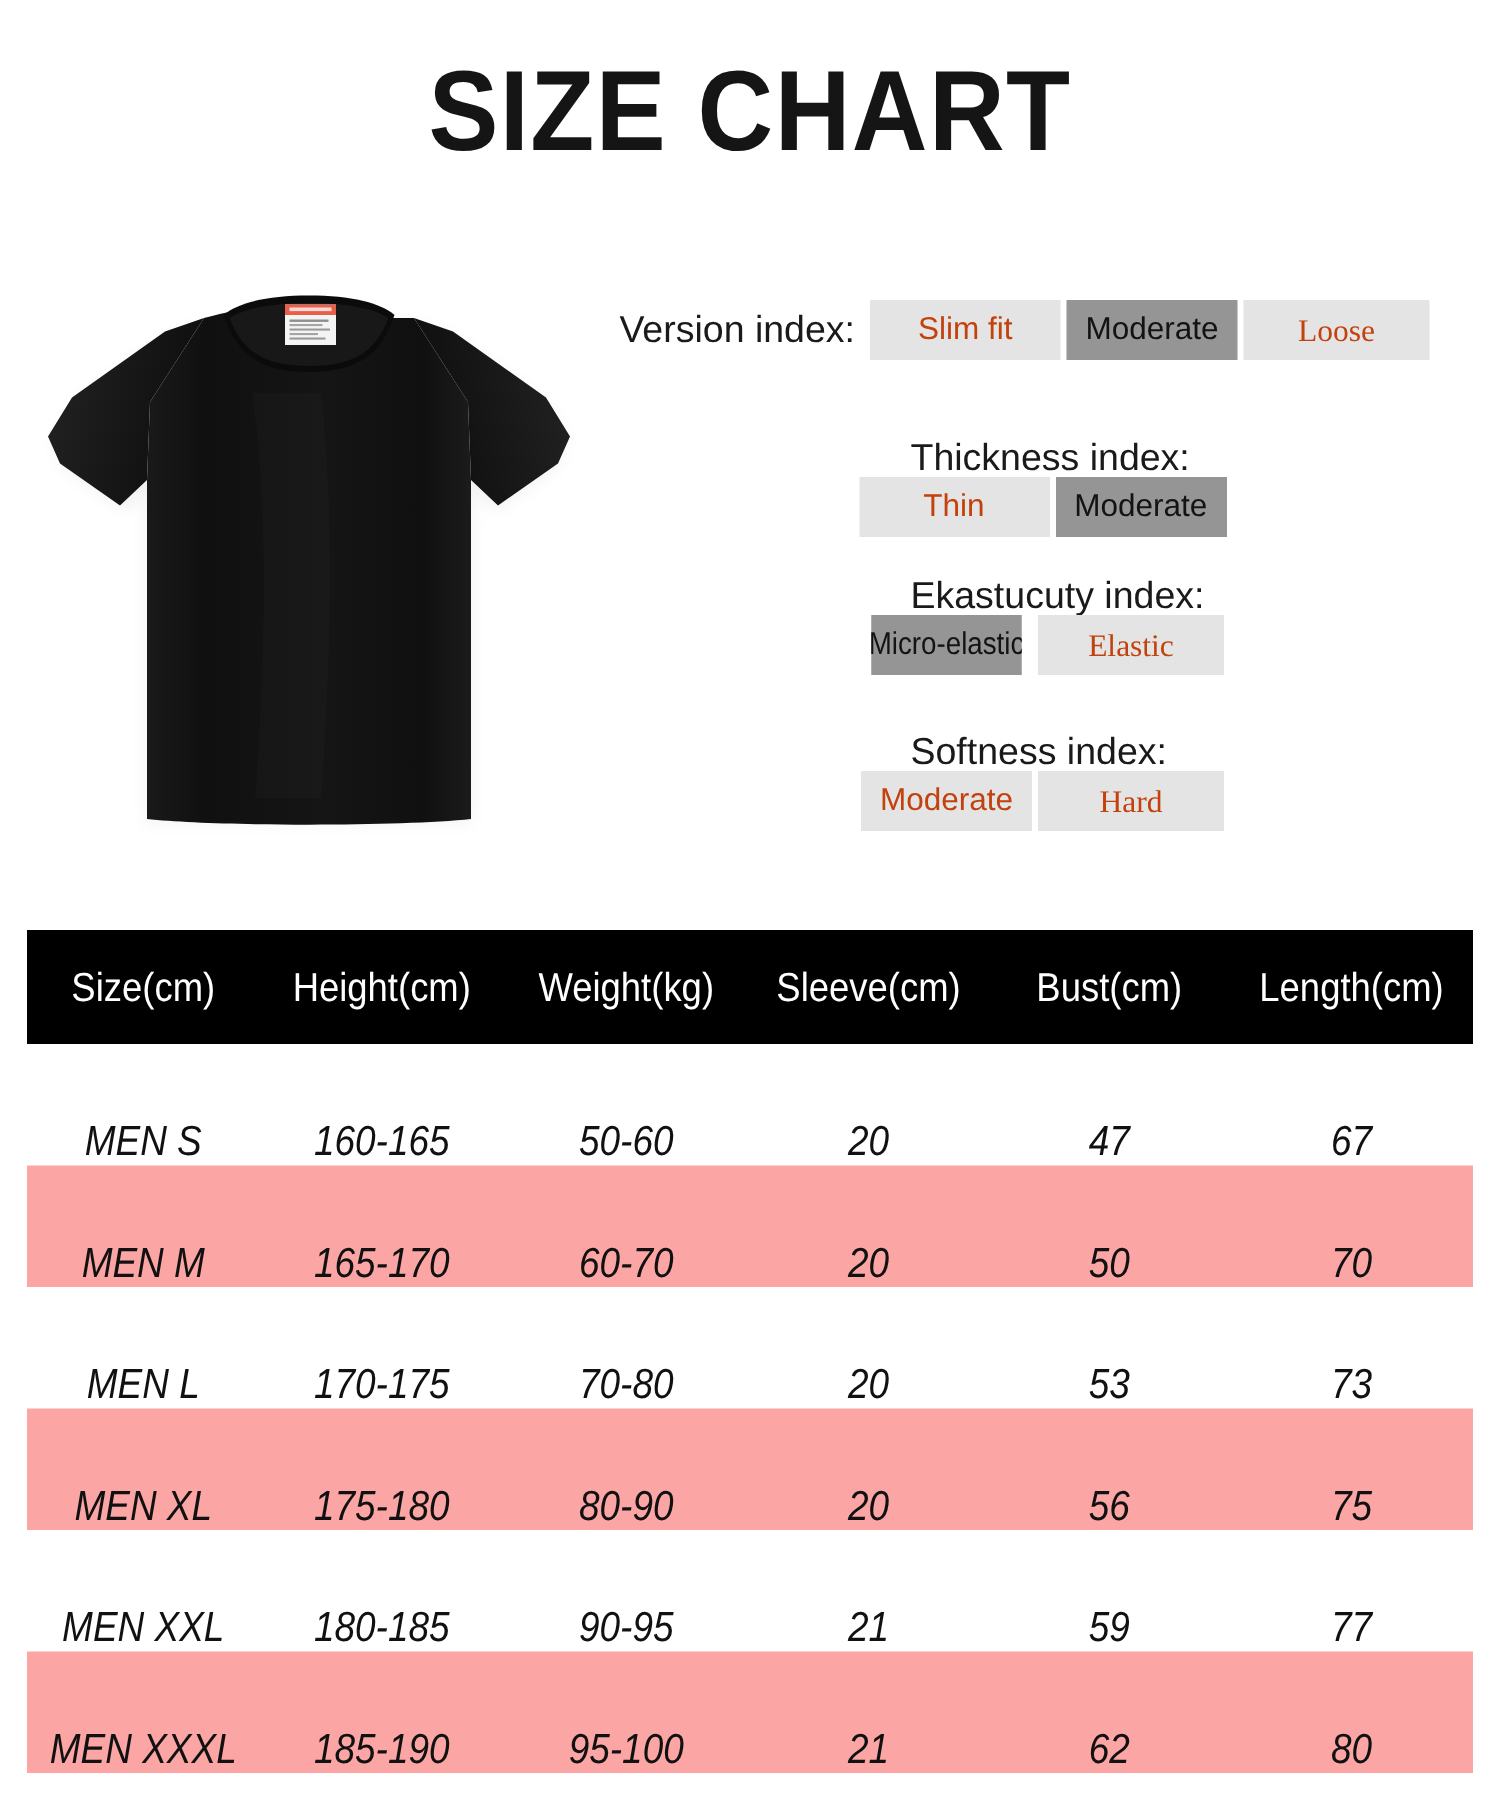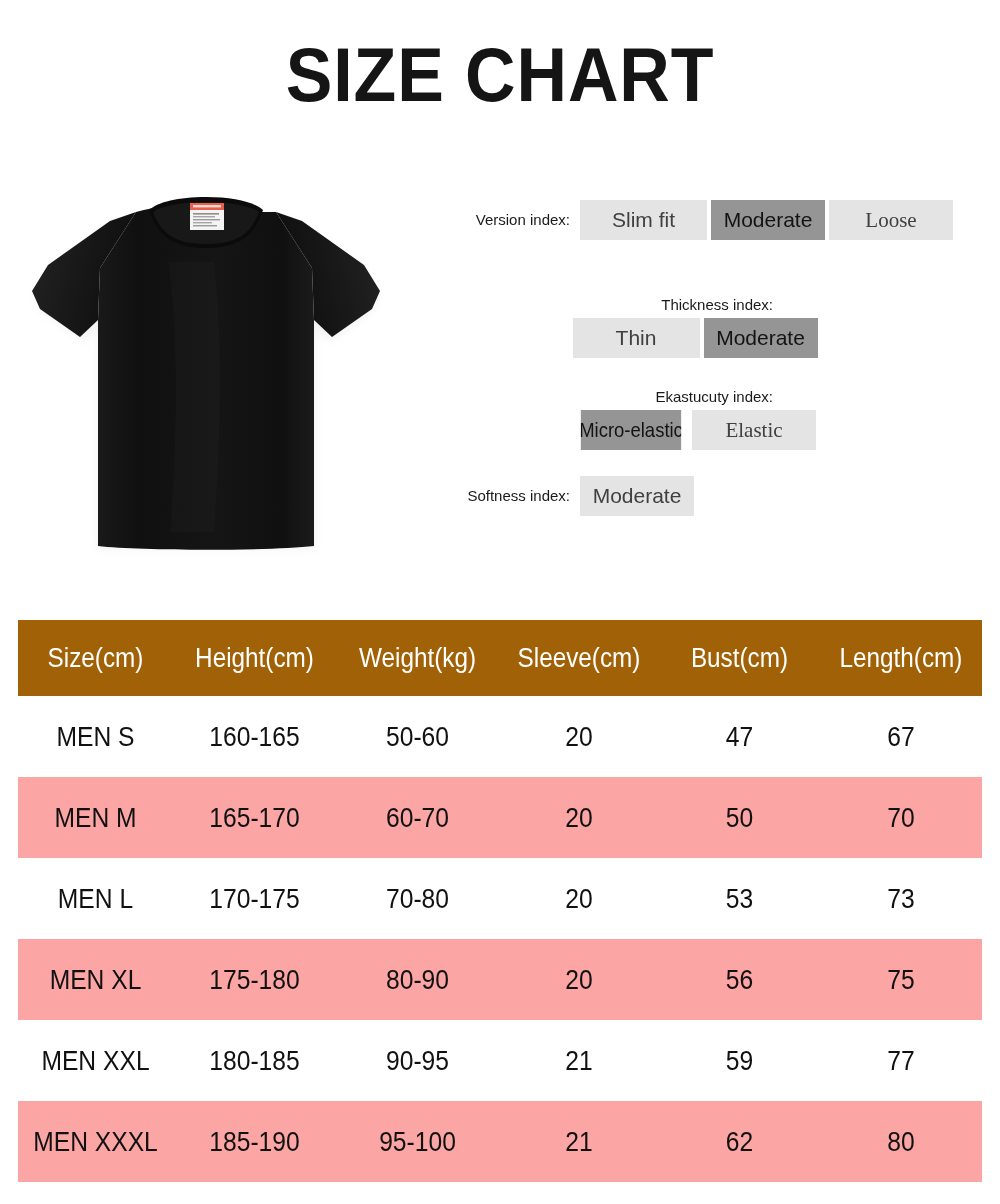--- a/index.html
+++ b/index.html
@@ -58,46 +58,46 @@
     position: absolute;
     left: 0;
     width: 578px;
     height: 40px;
     display: flex;
     align-items: center;
   }
   .index-row.r0 { top: 4px; }
   .index-row.r1 { top: 96px; flex-direction: column; }
   .index-row.r2 { top: 188px; flex-direction: column; }
-  .index-row.r3 { top: 280px; }
+  .index-row.r3 { top: 292px; flex-direction: column; }
 
   .index-label {
     width: 172px;
     text-align: right;
     padding-right: 6px;
     box-sizing: border-box;
-    font-size: 15px;
+    font-size: 25px;
     line-height: 26px;
     color: #1a1a1a;
     white-space: nowrap;
     font-family: "Liberation Sans", sans-serif;
   }
   .index-options {
     display: flex;
     gap: 4px;
     margin-left: 4px;
   }
   .opt {
     height: 40px;
     display: flex;
     align-items: center;
     justify-content: center;
     font-size: 21px;
     line-height: 24px;
-    color: #404040;
+    color: #c2410c;
     background: #e4e4e4;
     box-sizing: border-box;
     padding: 0 4px;
     white-space: nowrap;
     overflow: hidden;
   }
   .opt.w0 { width: 127px; }
   .opt.w1 { width: 114px; }
   .opt.w2 { width: 124px; font-family: Liberation Serif, serif; }
   .opt.active { background: #959595; color: #131313; }
@@ -109,36 +109,37 @@
     left: 18px;
     top: 620px;
     width: 964px;
   }
   .tbl-row {
     display: flex;
     width: 964px;
     box-sizing: border-box;
   }
   .tbl-head {
-    background: #a16207;
+    background: #000000;
     height: 76px;
     align-items: center;
   }
   .tbl-head .cell {
     color: #ffffff;
     font-size: 27px;
     line-height: 30px;
     font-weight: normal;
     transform: scaleX(0.90);
     transform-origin: 50% 50%;
   }
   .tbl-body-row {
     height: 81px;
-    align-items: center;
+    align-items: flex-end;
     background: #ffffff;
+    font-style: italic;
   }
   .tbl-body-row.alt { background: #fca5a5; }
   .cell {
     display: flex;
     align-items: center;
     justify-content: center;
     text-align: center;
     white-space: nowrap;
     font-family: "Liberation Sans", sans-serif;
   }
@@ -250,20 +251,21 @@
     <div class="index-options">
       <div class="opt w1 active squeeze">Micro-elastic</div>
       <div class="opt w2">Elastic</div>
     </div>
   </div>
 
   <div class="index-row r3">
     <div class="index-label">Softness index:</div>
     <div class="index-options">
       <div class="opt w1">Moderate</div>
+      <div class="opt w2">Hard</div>
     </div>
   </div>
 </div>
 
 <div class="size-table">
 
   <div class="tbl-row tbl-head">
     <div class="cell c0">Size(cm)</div>
     <div class="cell c1">Height(cm)</div>
     <div class="cell c2">Weight(kg)</div>

